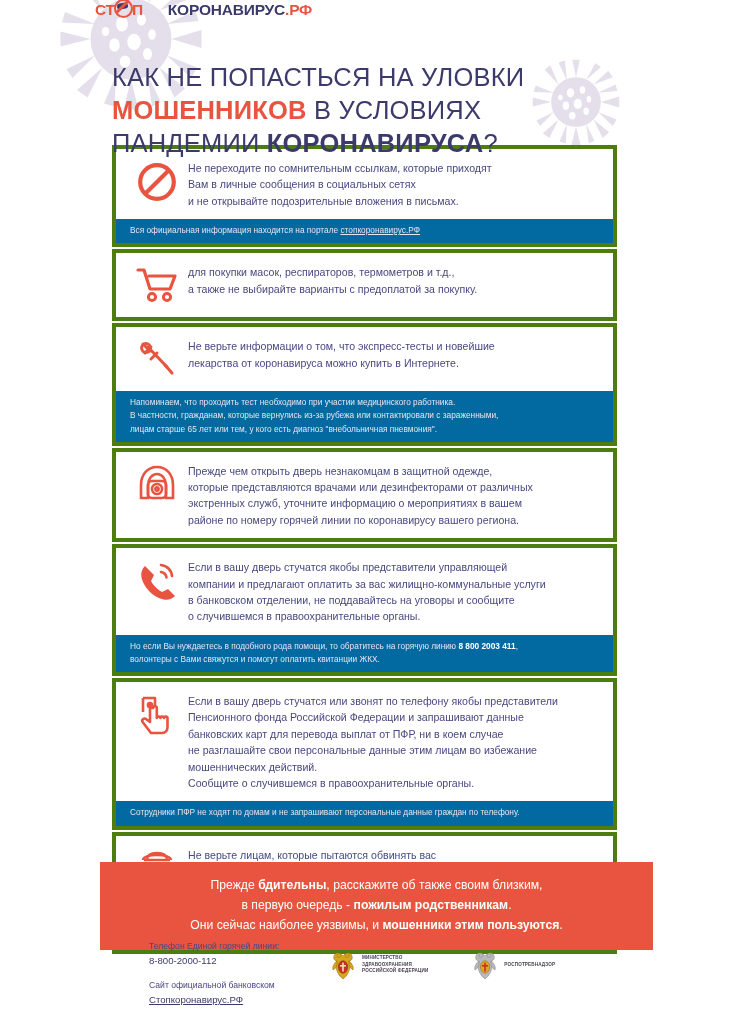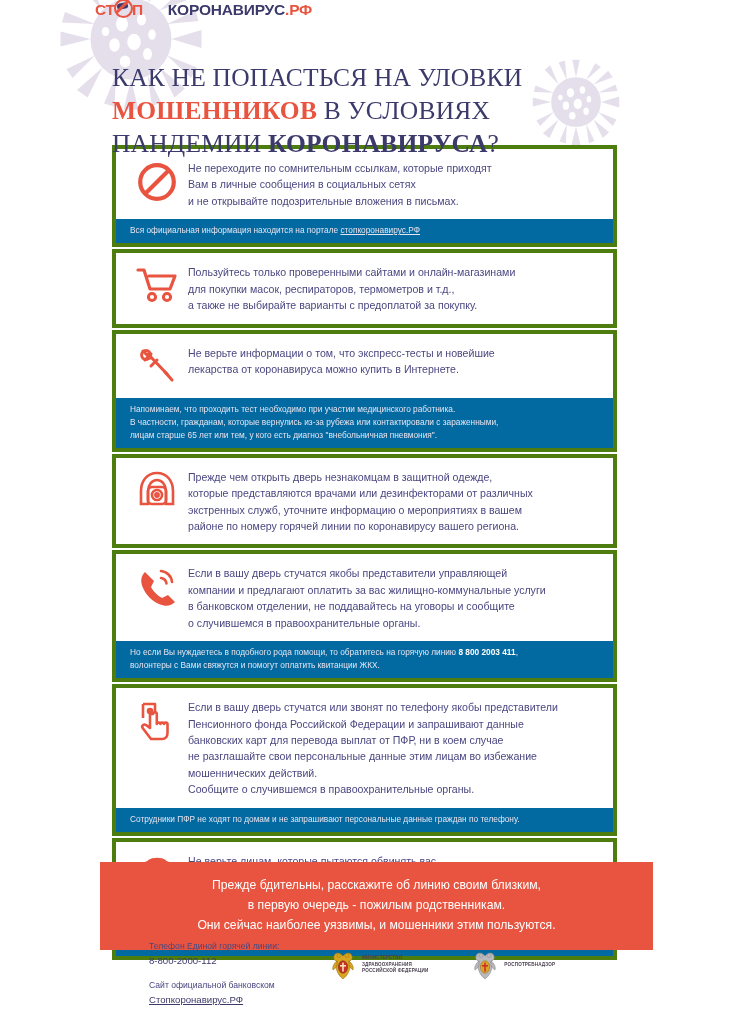--- a/index.html
+++ b/index.html
@@ -22,21 +22,21 @@
   .logo-text .lt-orange{color:#e8543f;}
   .logo-badge{display:inline-block;width:15px;height:15px;border-radius:50%;
     border:2.4px solid #e8543f;position:relative;vertical-align:-3px;margin:0 -1px;}
   .logo-badge:after{content:"";position:absolute;left:-2px;top:4.6px;width:17px;height:2.6px;
     background:#e8543f;transform:rotate(-45deg);transform-origin:center;}
   .logo-badge-inner{position:absolute;left:1px;top:2.5px;width:11px;height:6px;background:#3c3a6b;
     border-radius:3px 4px 2px 2px;transform:rotate(-12deg);}
 
   
   .title{position:absolute;left:112px;top:44px;z-index:5;width:470px;
-    font-size:25.5px;line-height:1.30;letter-spacing:0.2px;color:#3c3a6b;font-weight:400;font-family:Liberation Serif, serif;}
+    font-size:25.5px;line-height:1.30;letter-spacing:0.2px;color:#3c3a6b;font-weight:400;}
   .title .b-or{color:#e8543f;font-weight:bold;}
   .title .b-dk{color:#3c3a6b;font-weight:bold;}
 
   
   .cards{position:absolute;left:112px;top:145px;width:505px;z-index:4;}
   .card{border:4px solid #4d7c0f;background:#fff;margin-bottom:2px;}
   .card-body{display:flex;align-items:flex-start;padding:10px 12px 10px 10px;min-height:44px;}
   .card-icon{width:62px;min-width:62px;display:flex;align-items:center;justify-content:center;
     padding-top:2px;}
   .card-icon svg{display:block;}
@@ -44,21 +44,21 @@
   .card-text .ln{display:block;}
   .card-note{background:#0369a1;color:#e6e4ef;padding:5px 12px 6px 14px;font-size:8.3px;line-height:1.58;}
   .card-note .ln{display:block;}
   .card-note b{color:#ffffff;font-weight:bold;}
   .card-note u{text-decoration:underline;}
 
   
   .cta{position:absolute;left:100px;top:862px;width:533px;background:#e8543f;color:#fff;
     z-index:4;padding:14px 10px 15px;text-align:center;font-size:12.2px;line-height:1.62;}
   .cta .ln{display:block;}
-  .cta b{font-weight:normal;color:#fff;}
+  .cta b{font-weight:bold;color:#fff;}
 
   
   .footer{position:absolute;left:0;top:938px;width:733px;height:86px;z-index:4;}
   .f-contacts{position:absolute;left:149px;top:2px;font-size:8.6px;line-height:1.5;color:#4a4780;}
   .f-contacts .lbl{display:block;margin-bottom:1px;}
   .f-contacts .val{display:block;font-weight:normal;font-size:9.6px;color:#3c3a6b;margin-bottom:11px;}
   .f-contacts .val.link{text-decoration:underline;}
   .f-logos{position:absolute;left:330px;top:12px;display:flex;align-items:center;gap:44px;}
   .f-logo{display:flex;align-items:center;gap:6px;}
   .f-logo-cap{font-size:4.6px;font-weight:bold;line-height:1.42;color:#4a4050;letter-spacing:0.15px;text-transform:uppercase;}
@@ -173,21 +173,20 @@
     <div class="card">
       <div class="card-body">
         <div class="card-icon">
           <svg width="44" height="40" viewBox="0 0 44 40">
               <path d="M3 5 h6 l6 19 h20 l5 -13 h-26" fill="none" stroke="#e8543f" stroke-width="3.2" stroke-linejoin="round" stroke-linecap="round"></path>
               <circle cx="17" cy="32" r="3.6" fill="none" stroke="#e8543f" stroke-width="3"></circle>
               <circle cx="32" cy="32" r="3.6" fill="none" stroke="#e8543f" stroke-width="3"></circle>
             </svg>
         </div>
         <div class="card-text">
-          <span class="ln">Пользуйтесь только проверенными сайтами и онлайн-магазинами</span>
           <span class="ln">для покупки масок, респираторов, термометров и т.д.,</span>
           <span class="ln">а также не выбирайте варианты с предоплатой за покупку.</span>
         </div>
       </div>
     </div>
 
     <div class="card">
       <div class="card-body">
         <div class="card-icon">
           <svg width="40" height="40" viewBox="0 0 40 40">
@@ -305,21 +304,21 @@
       <div class="card-note">
         <span class="ln">Помните, что только сотрудники правоохранительных органов могут контролировать соблюдение</span>
         <span class="ln">режима самоизоляции. Если к вам предъявляются претензии, сотрудники должны предъявить служебное</span>
         <span class="ln">удостоверение и составить протокол. Никакие денежные средства на месте с вас требовать никто не может.</span>
       </div>
     </div>
 
   </div>
 
   <div class="cta">
-    <span class="ln"><span>Прежде </span><b>бдительны</b><span>, расскажите об линию своим близким,</span></span>
+    <span class="ln"><span>Прежде </span><b>бдительны</b><span>, расскажите об также своим близким,</span></span>
     <span class="ln"><span>в первую очередь - </span><b>пожилым родственникам</b><span>.</span></span>
     <span class="ln"><span>Они сейчас наиболее уязвимы, и </span><b>мошенники этим пользуются</b><span>.</span></span>
   </div>
 
   <div class="footer">
     <div class="f-contacts">
       <span class="lbl">Телефон Единой горячей линии:</span>
       <span class="val">8-800-2000-112</span>
       <span class="lbl">Сайт официальной банковском</span>
       <span class="val link">Стопкоронавирус.РФ</span>

